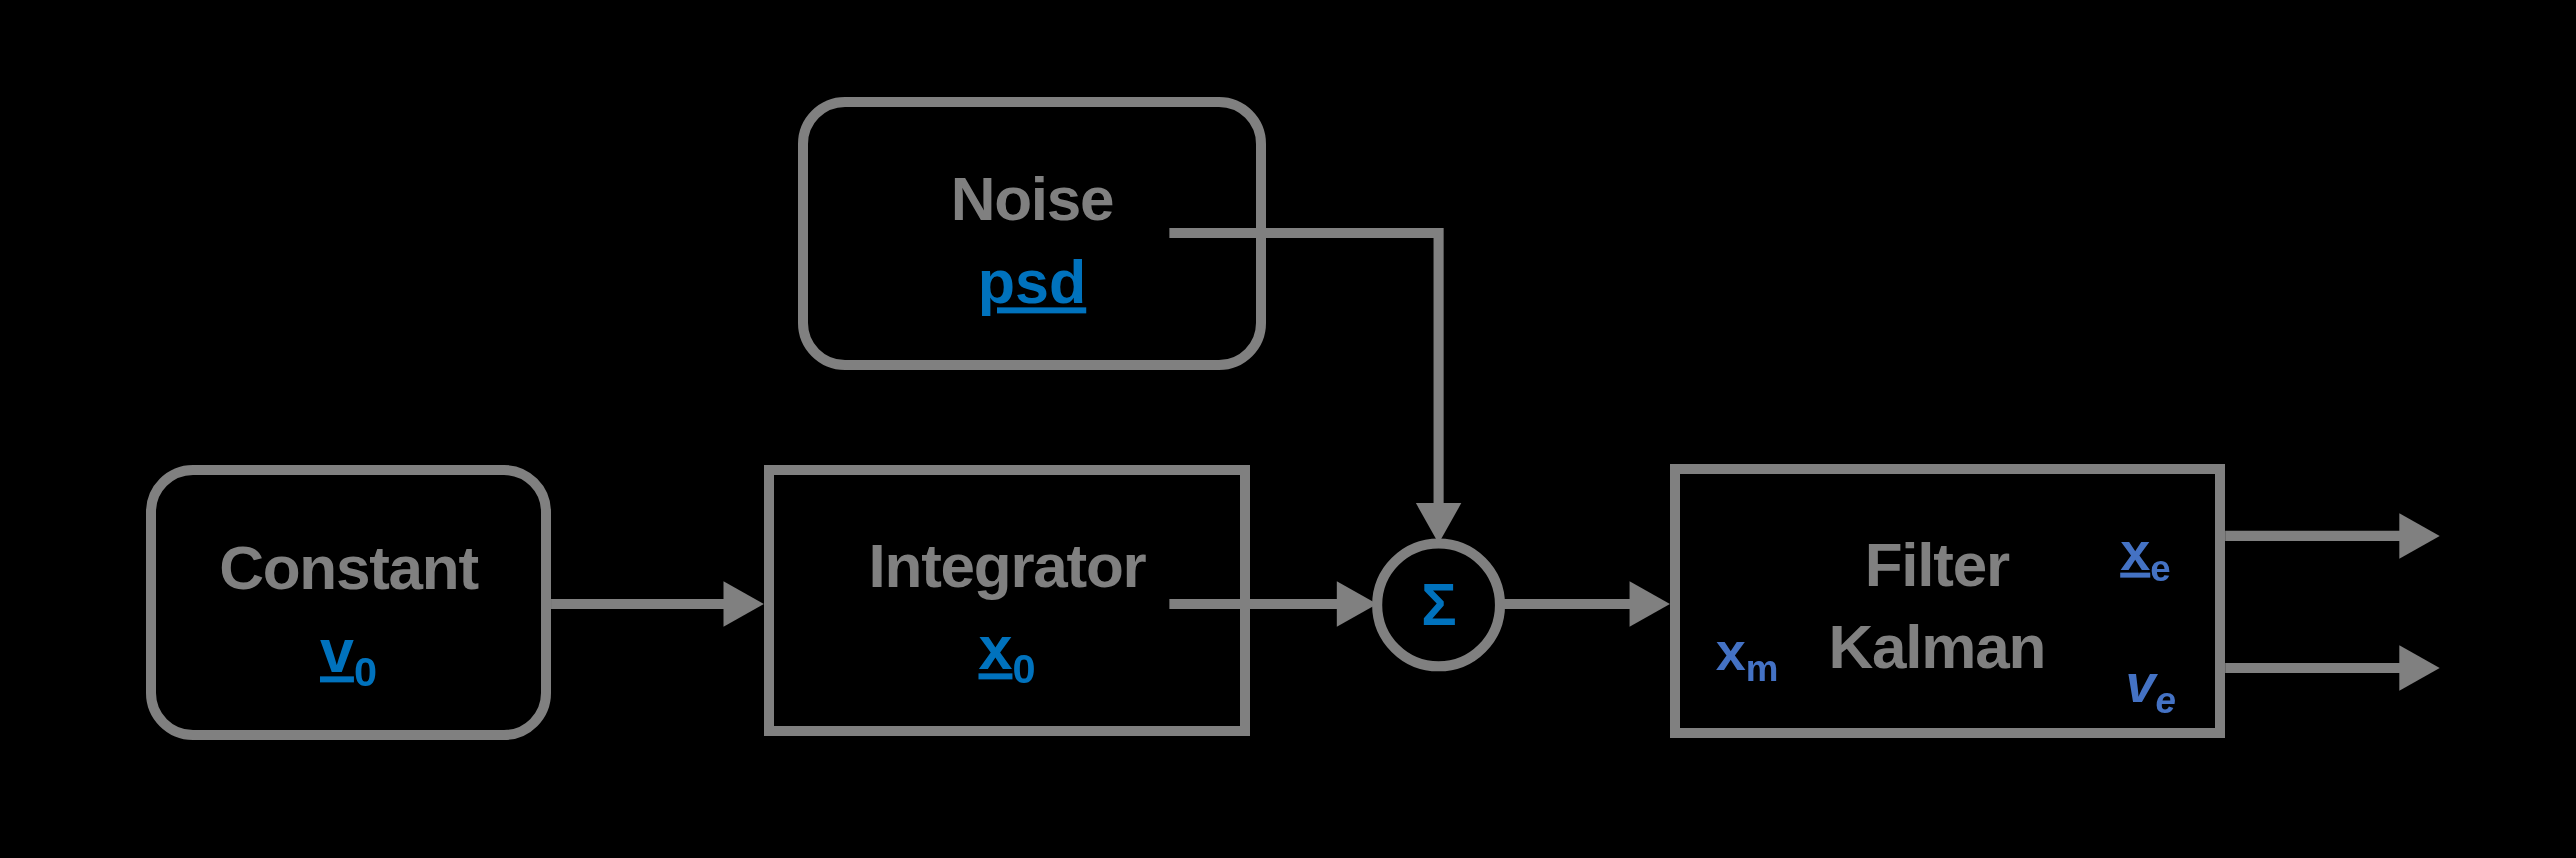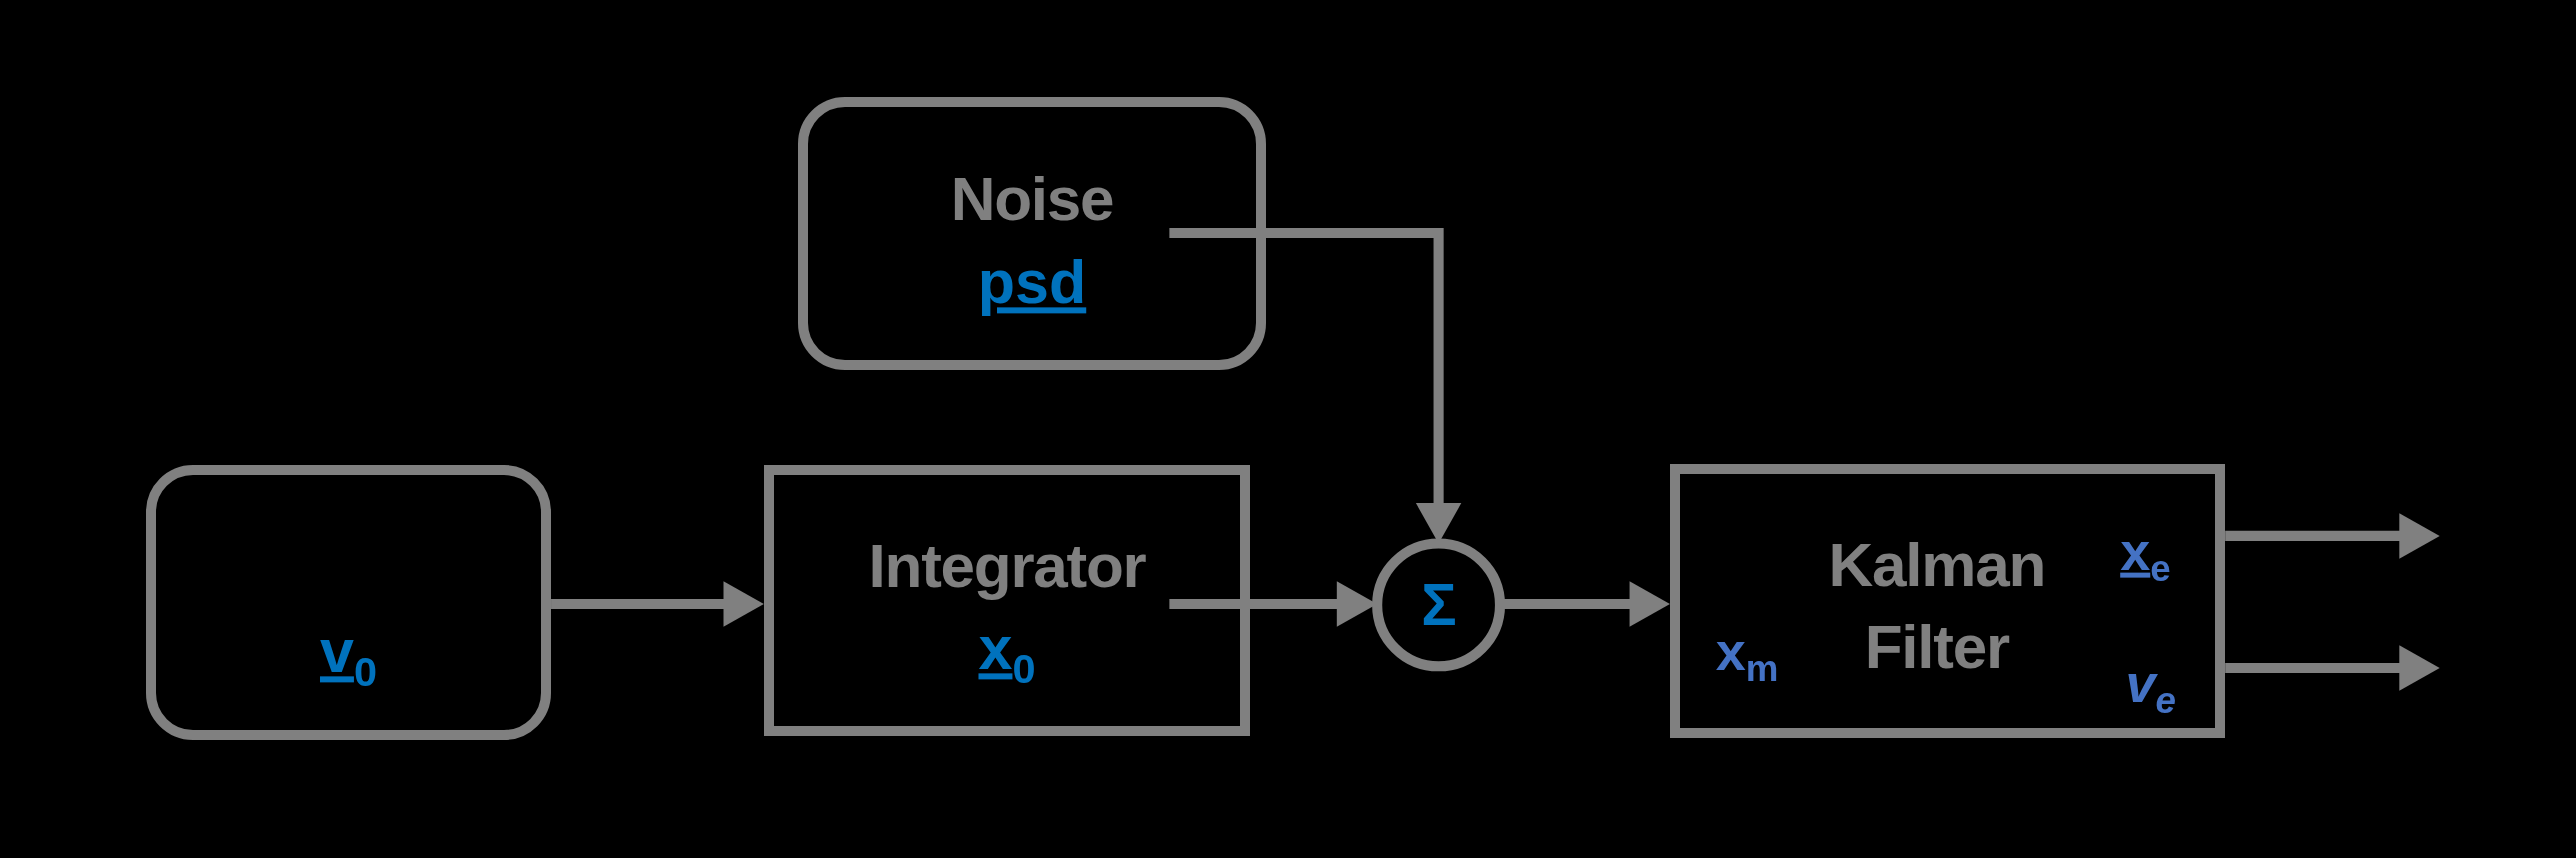--- a/index.html
+++ b/index.html
@@ -97,34 +97,35 @@
     <line x1="2645" y1="794" x2="2854" y2="794" stroke-width="12" stroke="#808080"></line>
     <polygon points="2900,794 2852,767 2852,821" fill="#808080"></polygon>
   </svg>
 
   <div class="block rounded" style="left:761px; top:97px; width:468px; height:273px;margin-left:37px;">
     <span class="block-label">Noise</span>
     <span class="param"><span>psd</span><span class="sub"></span></span>
   </div>
 
   <div class="block rounded" style="left:146px; top:465px; width:405px; height:275px;">
+    <span class="block-label">Constant</span>
     <span class="param"><span>v</span><span class="sub">0</span></span>
   </div>
 
   <div class="block" style="left:764px; top:465px; width:486px; height:271px;">
     <span class="block-label">Integrator</span>
     <span class="param"><span>x</span><span class="sub">0</span></span>
   </div>
 
   <span class="sum-symbol">Σ</span>
 
   <div class="block" style="left:1670px; top:464px; width:555px; height:274px;">
     <div class="kalman-title">
+      <div>Filter</div>
       <div>Kalman</div>
-      <div>Filter</div>
     </div>
     <span class="port port-input"><span>x</span><span class="sub">m</span></span>
     <span class="port port-out-top"><span>x</span><span class="sub">e</span></span>
     <span class="port port-out-bottom"><span>v</span><span class="sub">e</span></span>
   </div>
 
 </div>
 
 
 </body></html>

